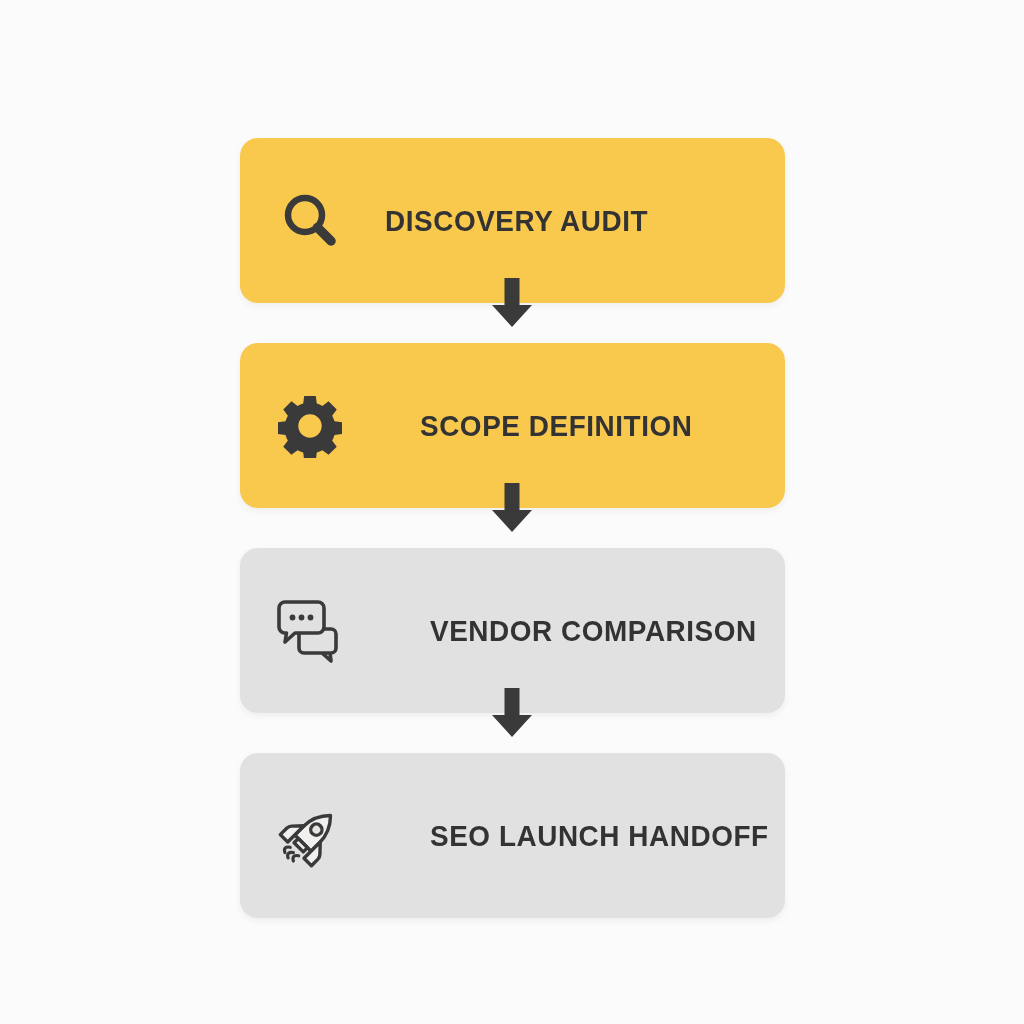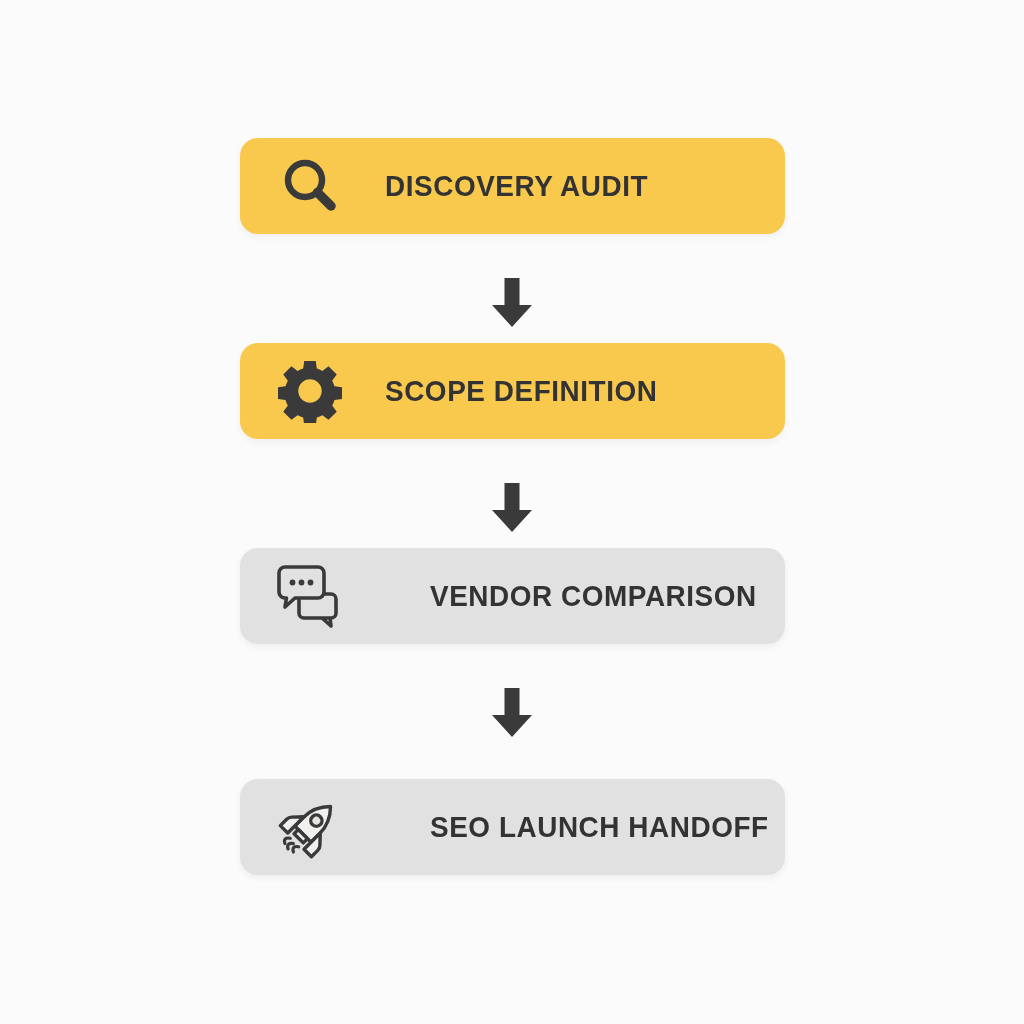--- a/index.html
+++ b/index.html
@@ -19,35 +19,35 @@
     width: 1024px;
     height: 1024px;
     background: #fbfbfb;
   }
 
   
   .step-box {
     position: absolute;
     left: 240px;
     width: 545px;
-    height: 96px;
+    height: 165px;
     border-radius: 18px;
     display: flex;
     align-items: center;
     box-sizing: border-box;
     padding-left: 34px;
     box-shadow: 0 3px 7px rgba(0,0,0,0.055);
   }
   .step-box.accent  { background: #f9c94e; }
   .step-box.neutral { background: #e1e1e1; gap: 45px; }
 
   .step-1 { top: 138px; }
-  .step-2 { top: 343px; }
+  .step-2 { top: 343px; gap: 35px; }
   .step-3 { top: 548px; }
-  .step-4 { top: 779px; }
+  .step-4 { top: 753px; }
 
   .step-icon {
     width: 72px;
     height: 72px;
     flex: 0 0 72px;
     display: flex;
     align-items: center;
     justify-content: center;
   }
   .step-icon svg { display: block; }

